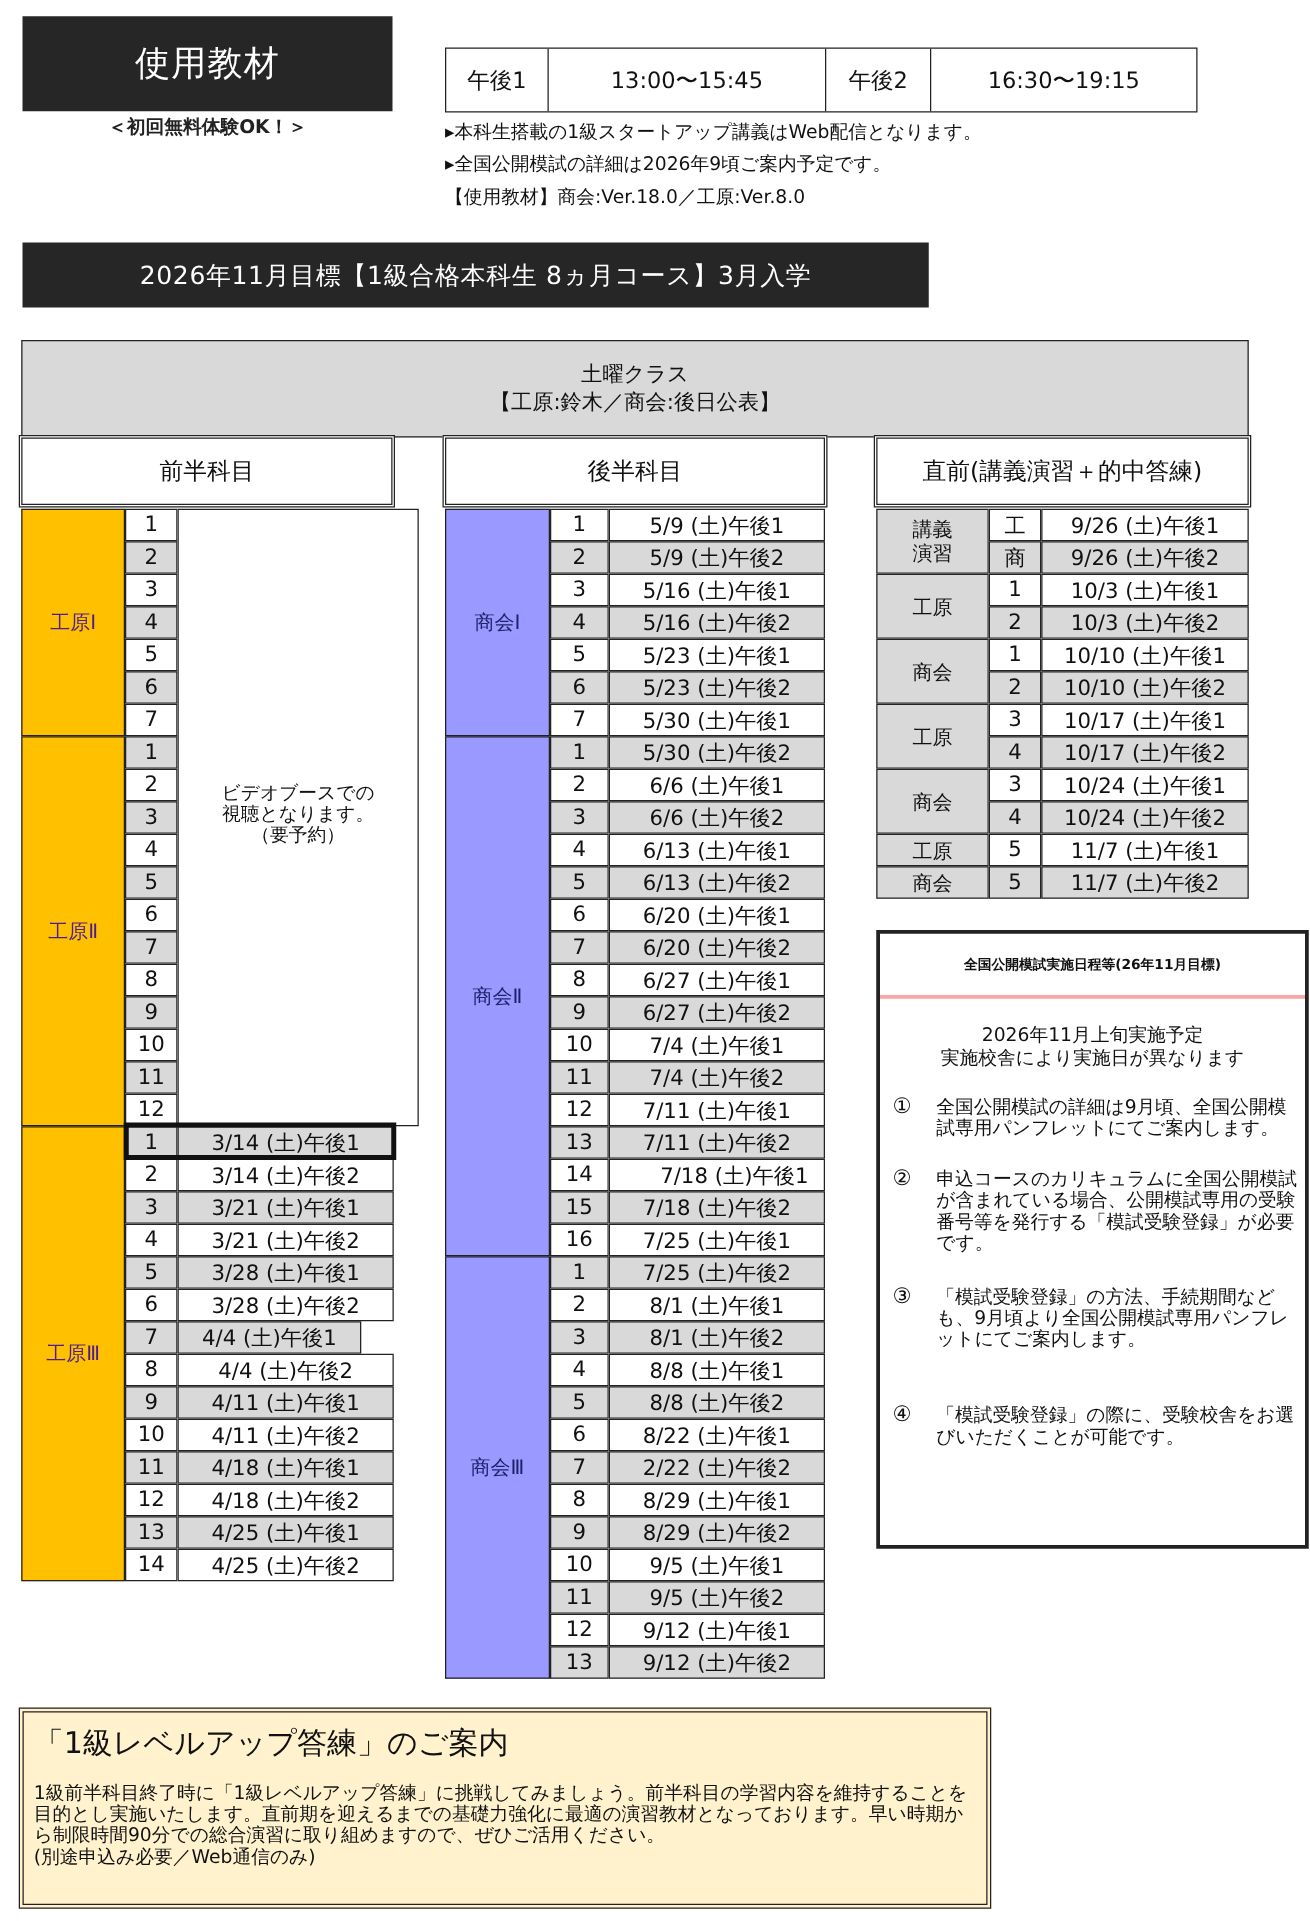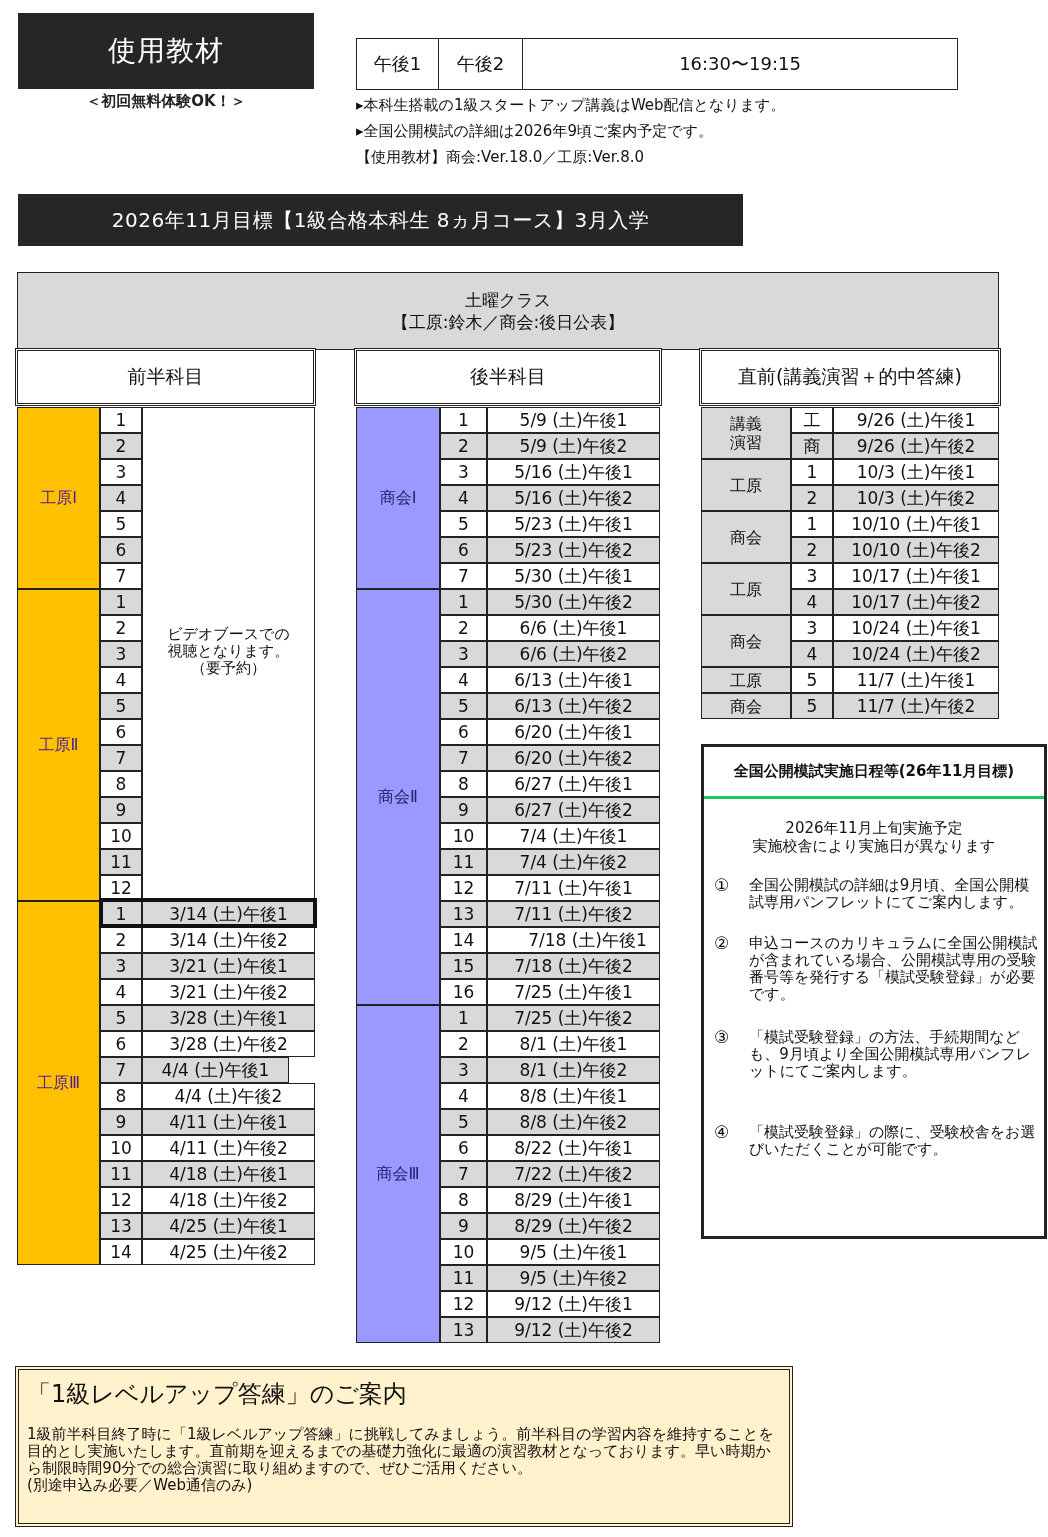--- a/index.html
+++ b/index.html
@@ -39,49 +39,50 @@
     position: absolute; display: flex; align-items: center; justify-content: center;
     border: 1px solid #222; font-size: 17px; height: 26px;
   }
   .grp { position: absolute; display: flex; align-items: center; justify-content: center; font-size: 16px; border: 1px solid #222; }
   .g-orange { background: #ffc000; color: #4c1d95; }
   .g-purple { background: #9999ff; color: #1f1f6a; }
   .g-gray { background: #d9d9d9; color: #111; line-height: 19px; text-align: center; }
   .shade { background: #d9d9d9; }
   .white { background: #fff; }
   .video-note {
-    position: absolute; left: 142px; top: 407px; width: 173px; height: 494px;
+    position: absolute; left: 142px; top: 407px; width: 193px; height: 494px;
     border: 1px solid #222; background: #fff; text-align: center; font-size: 15px; line-height: 17px;
     padding-top: 218px;
   }
   .highlight { position: absolute; left: 99px; top: 898px; width: 218px; height: 30px; border: 4px solid #111; pointer-events: none; }
   .mock-box {
     left: 701px; top: 744px; width: 346px; height: 495px; border: 3px solid #222; background: #fff;
   }
-  .mock-title { height: 52px; border-bottom: 3px solid #22c55e; display: flex; align-items: center; justify-content: center; font-size: 15px; font-weight: bold; text-align: center; }
+  .mock-title { height: 52px; border-bottom: 3px solid #fca5a5; display: flex; align-items: center; justify-content: center; font-size: 11px; font-weight: bold; text-align: center; }
   .mock-sub { text-align: center; font-size: 15px; line-height: 18px; margin-top: 20px; }
   .mock-item { display: flex; font-size: 15px; line-height: 17px; margin-left: 10px; }
   .mock-item .num { width: 35px; flex-shrink: 0; font-size: 17px; }
   .levelup {
     left: 15px; top: 1366px; width: 778px; height: 161px; background: #fff2cc;
     border: 4px double #222; padding: 6px 8px;
   }
   .levelup .t { font-size: 24px; margin-top: 2px; }
   .levelup .b { font-size: 15px; line-height: 17px; margin-top: 16px; }
 </style>
 </head>
 <body>
 
 <div class="abs school-box">
   <span>使用教材</span>
 </div>
 <div class="abs trial">＜初回無料体験OK！＞</div>
 
 <div class="abs time-table">
   <div class="tc" style="width:82px">午後1</div>
+  <div class="tc" style="width:222px">13:00〜15:45</div>
   <div class="tc" style="width:84px">午後2</div>
   <div class="tc" style="flex:1">16:30〜19:15</div>
 </div>
 
 <div class="abs notes">
   <div>▸本科生搭載の1級スタートアップ講義はWeb配信となります。</div>
   <div>▸全国公開模試の詳細は2026年9頃ご案内予定です。</div>
   <div>【使用教材】商会:Ver.18.0／工原:Ver.8.0</div>
 </div>
 
@@ -238,21 +239,21 @@
 <div class="cell white" style="left: 487px; top: 1031px; width: 173px; height: 26px;">8/1 (土)午後1</div>
 <div class="cell shade" style="left: 440px; top: 1057px; width: 47px; height: 26px;">3</div>
 <div class="cell shade" style="left: 487px; top: 1057px; width: 173px; height: 26px;">8/1 (土)午後2</div>
 <div class="cell white" style="left: 440px; top: 1083px; width: 47px; height: 26px;">4</div>
 <div class="cell white" style="left: 487px; top: 1083px; width: 173px; height: 26px;">8/8 (土)午後1</div>
 <div class="cell shade" style="left: 440px; top: 1109px; width: 47px; height: 26px;">5</div>
 <div class="cell shade" style="left: 487px; top: 1109px; width: 173px; height: 26px;">8/8 (土)午後2</div>
 <div class="cell white" style="left: 440px; top: 1135px; width: 47px; height: 26px;">6</div>
 <div class="cell white" style="left: 487px; top: 1135px; width: 173px; height: 26px;">8/22 (土)午後1</div>
 <div class="cell shade" style="left: 440px; top: 1161px; width: 47px; height: 26px;">7</div>
-<div class="cell shade" style="left: 487px; top: 1161px; width: 173px; height: 26px;">7/22 (土)午後2</div>
+<div class="cell shade" style="left: 487px; top: 1161px; width: 173px; height: 26px;">2/22 (土)午後2</div>
 <div class="cell white" style="left: 440px; top: 1187px; width: 47px; height: 26px;">8</div>
 <div class="cell white" style="left: 487px; top: 1187px; width: 173px; height: 26px;">8/29 (土)午後1</div>
 <div class="cell shade" style="left: 440px; top: 1213px; width: 47px; height: 26px;">9</div>
 <div class="cell shade" style="left: 487px; top: 1213px; width: 173px; height: 26px;">8/29 (土)午後2</div>
 <div class="cell white" style="left: 440px; top: 1239px; width: 47px; height: 26px;">10</div>
 <div class="cell white" style="left: 487px; top: 1239px; width: 173px; height: 26px;">9/5 (土)午後1</div>
 <div class="cell shade" style="left: 440px; top: 1265px; width: 47px; height: 26px;">11</div>
 <div class="cell shade" style="left: 487px; top: 1265px; width: 173px; height: 26px;">9/5 (土)午後2</div>
 <div class="cell white" style="left: 440px; top: 1291px; width: 47px; height: 26px;">12</div>
 <div class="cell white" style="left: 487px; top: 1291px; width: 173px; height: 26px;">9/12 (土)午後1</div>

